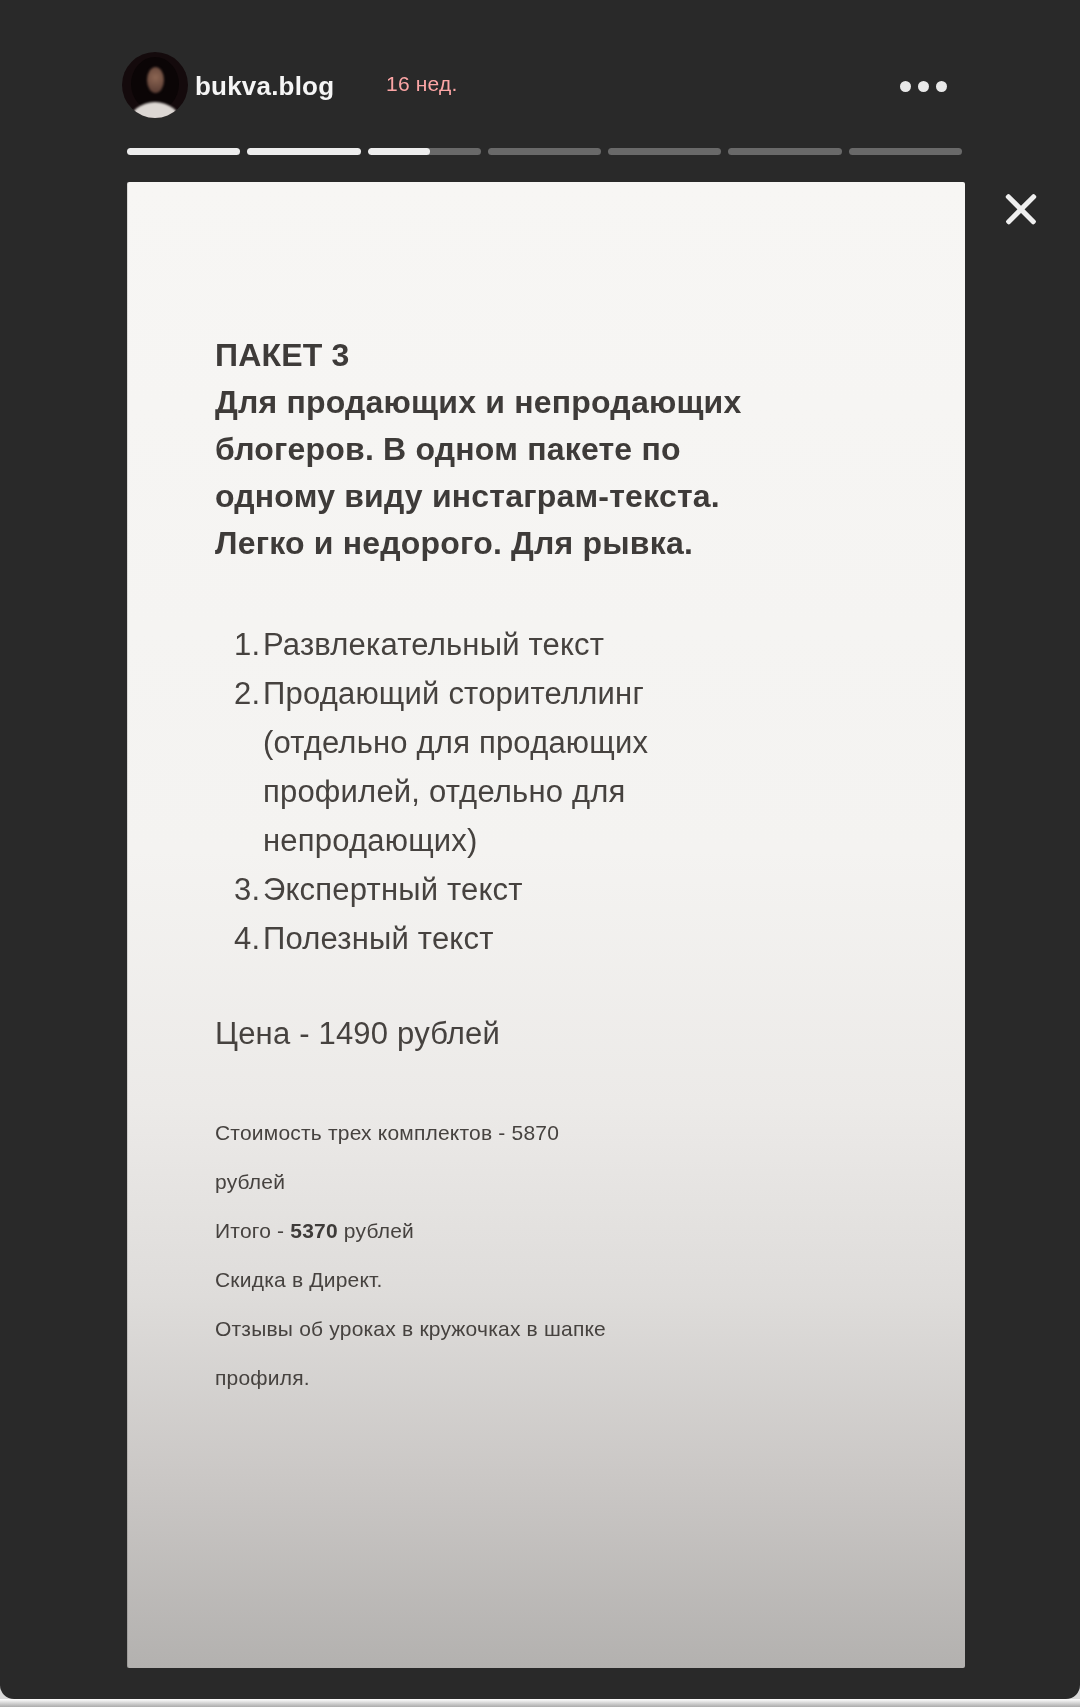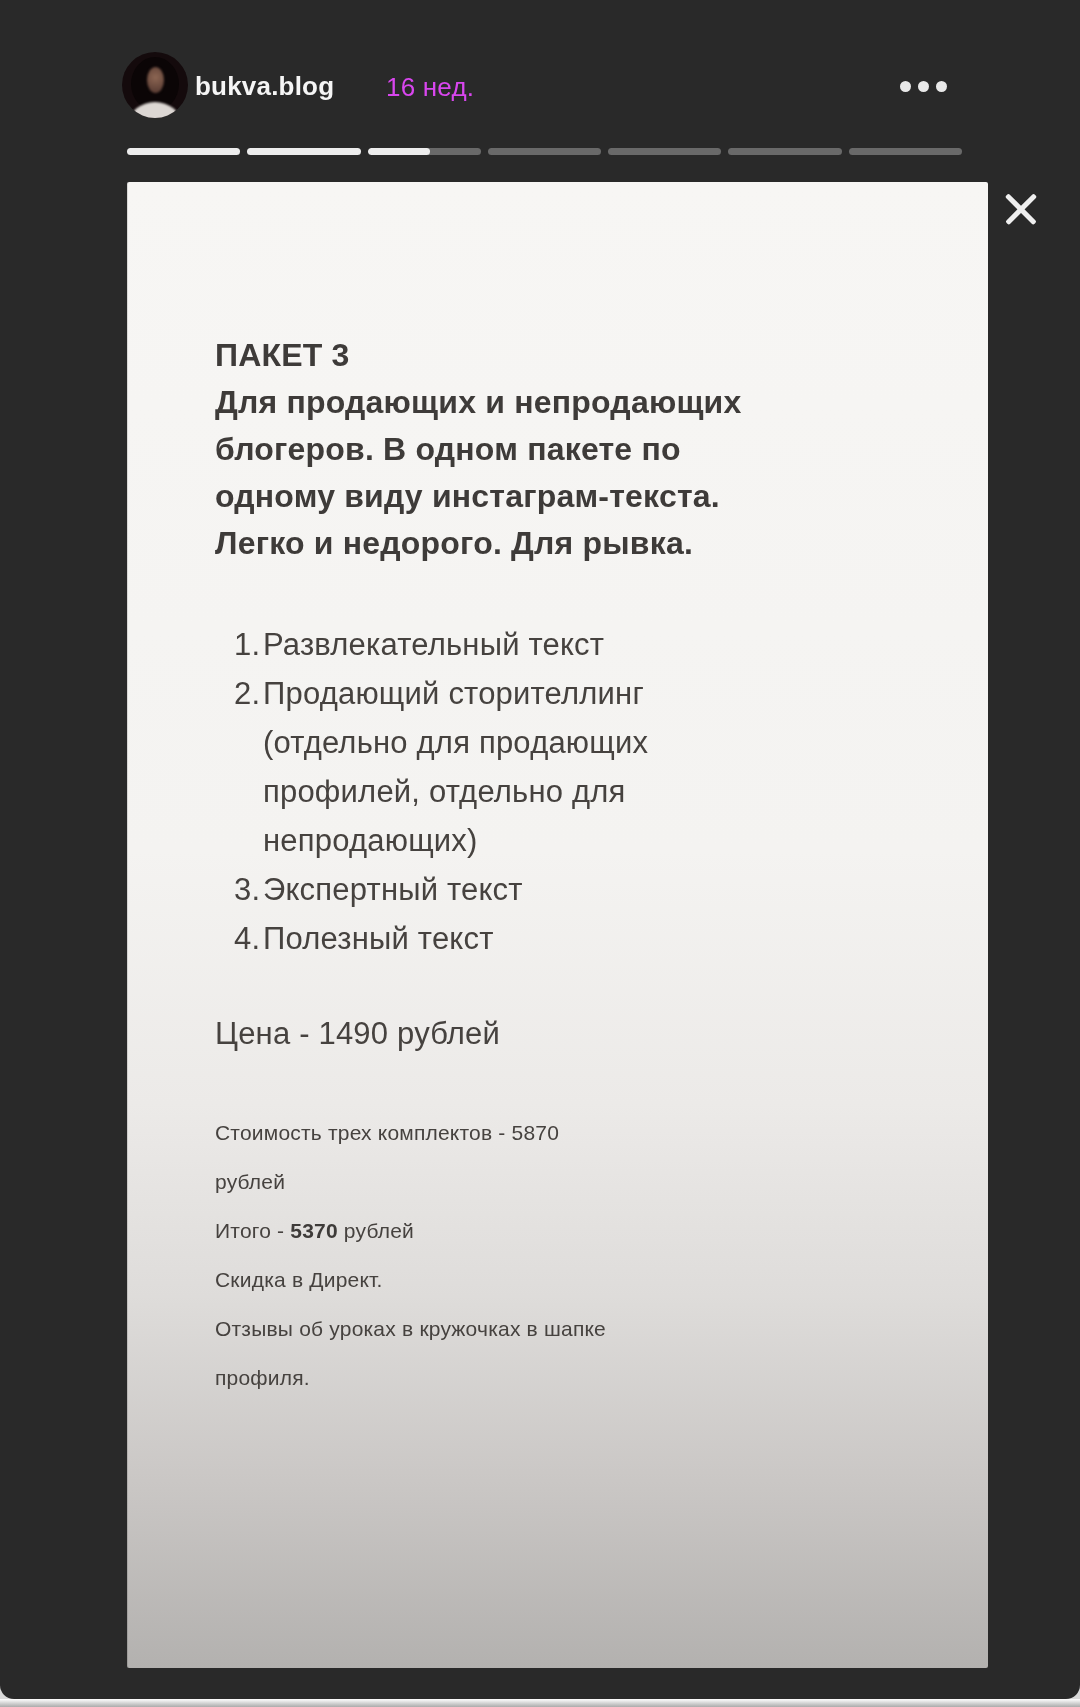--- a/index.html
+++ b/index.html
@@ -35,42 +35,41 @@
   .avatar .face{position:absolute;left:25px;top:15px;width:17px;height:26px;border-radius:50%;
     background:radial-gradient(circle at 50% 40%, #8d6653 0%, #5e4036 75%);filter:blur(1px);}
   .avatar .shirt{position:absolute;left:7px;bottom:-8px;width:52px;height:24px;
     border-radius:50% 50% 0 0/90% 90% 0 0;background:#dcd7d3;filter:blur(1px);}
   .username{
     position:absolute;left:195px;top:71px;
     font-size:26px;font-weight:bold;color:#f5f5f5;letter-spacing:0.2px;
   }
   .timestamp{
     position:absolute;left:386px;top:72px;
-    font-size:26px;color:#d946ef;letter-spacing:0.2px;
+    font-size:21px;color:#fca5a5;letter-spacing:0.2px;
   }
   .more-btn{
     position:absolute;left:893px;top:70px;width:60px;height:32px;
     display:flex;align-items:center;justify-content:center;gap:7px;cursor:pointer;
   }
   .more-btn .dot{width:11px;height:11px;border-radius:50%;background:#e9e9e9;}
   .close-btn{
     position:absolute;left:995px;top:183px;width:52px;height:52px;cursor:pointer;
   }
   .close-btn .bar{
     position:absolute;left:50%;top:50%;width:40px;height:4.5px;border-radius:2px;background:#efefef;
   }
   .close-btn .bar.b1{transform:translate(-50%,-50%) rotate(45deg);}
   .close-btn .bar.b2{transform:translate(-50%,-50%) rotate(-45deg);}
   
   .card{
     position:absolute;left:127px;top:182px;width:838px;height:1486px;
     border-radius:2px;
     background:linear-gradient(180deg,#f7f6f4 0%,#f4f3f1 45%,#eceae8 62%,#dedcda 75%,#c9c6c4 88%,#b3b1af 100%);
     box-shadow:inset 1px 0 0 rgba(0,0,0,0.12);
-    padding-left:23px;
   }
   .txt{color:#46423f;}
   .heading{
     position:absolute;left:88px;top:150px;width:660px;
     font-size:32px;font-weight:bold;line-height:47px;letter-spacing:0.2px;
     white-space:pre-line;color:#3e3b39;
   }
   .list{position:absolute;left:107px;top:438px;width:660px;}
   .list .row{display:flex;height:49px;line-height:49px;font-size:31px;letter-spacing:0.2px;}
   .list .num{width:29px;flex:0 0 29px;white-space:pre;}

